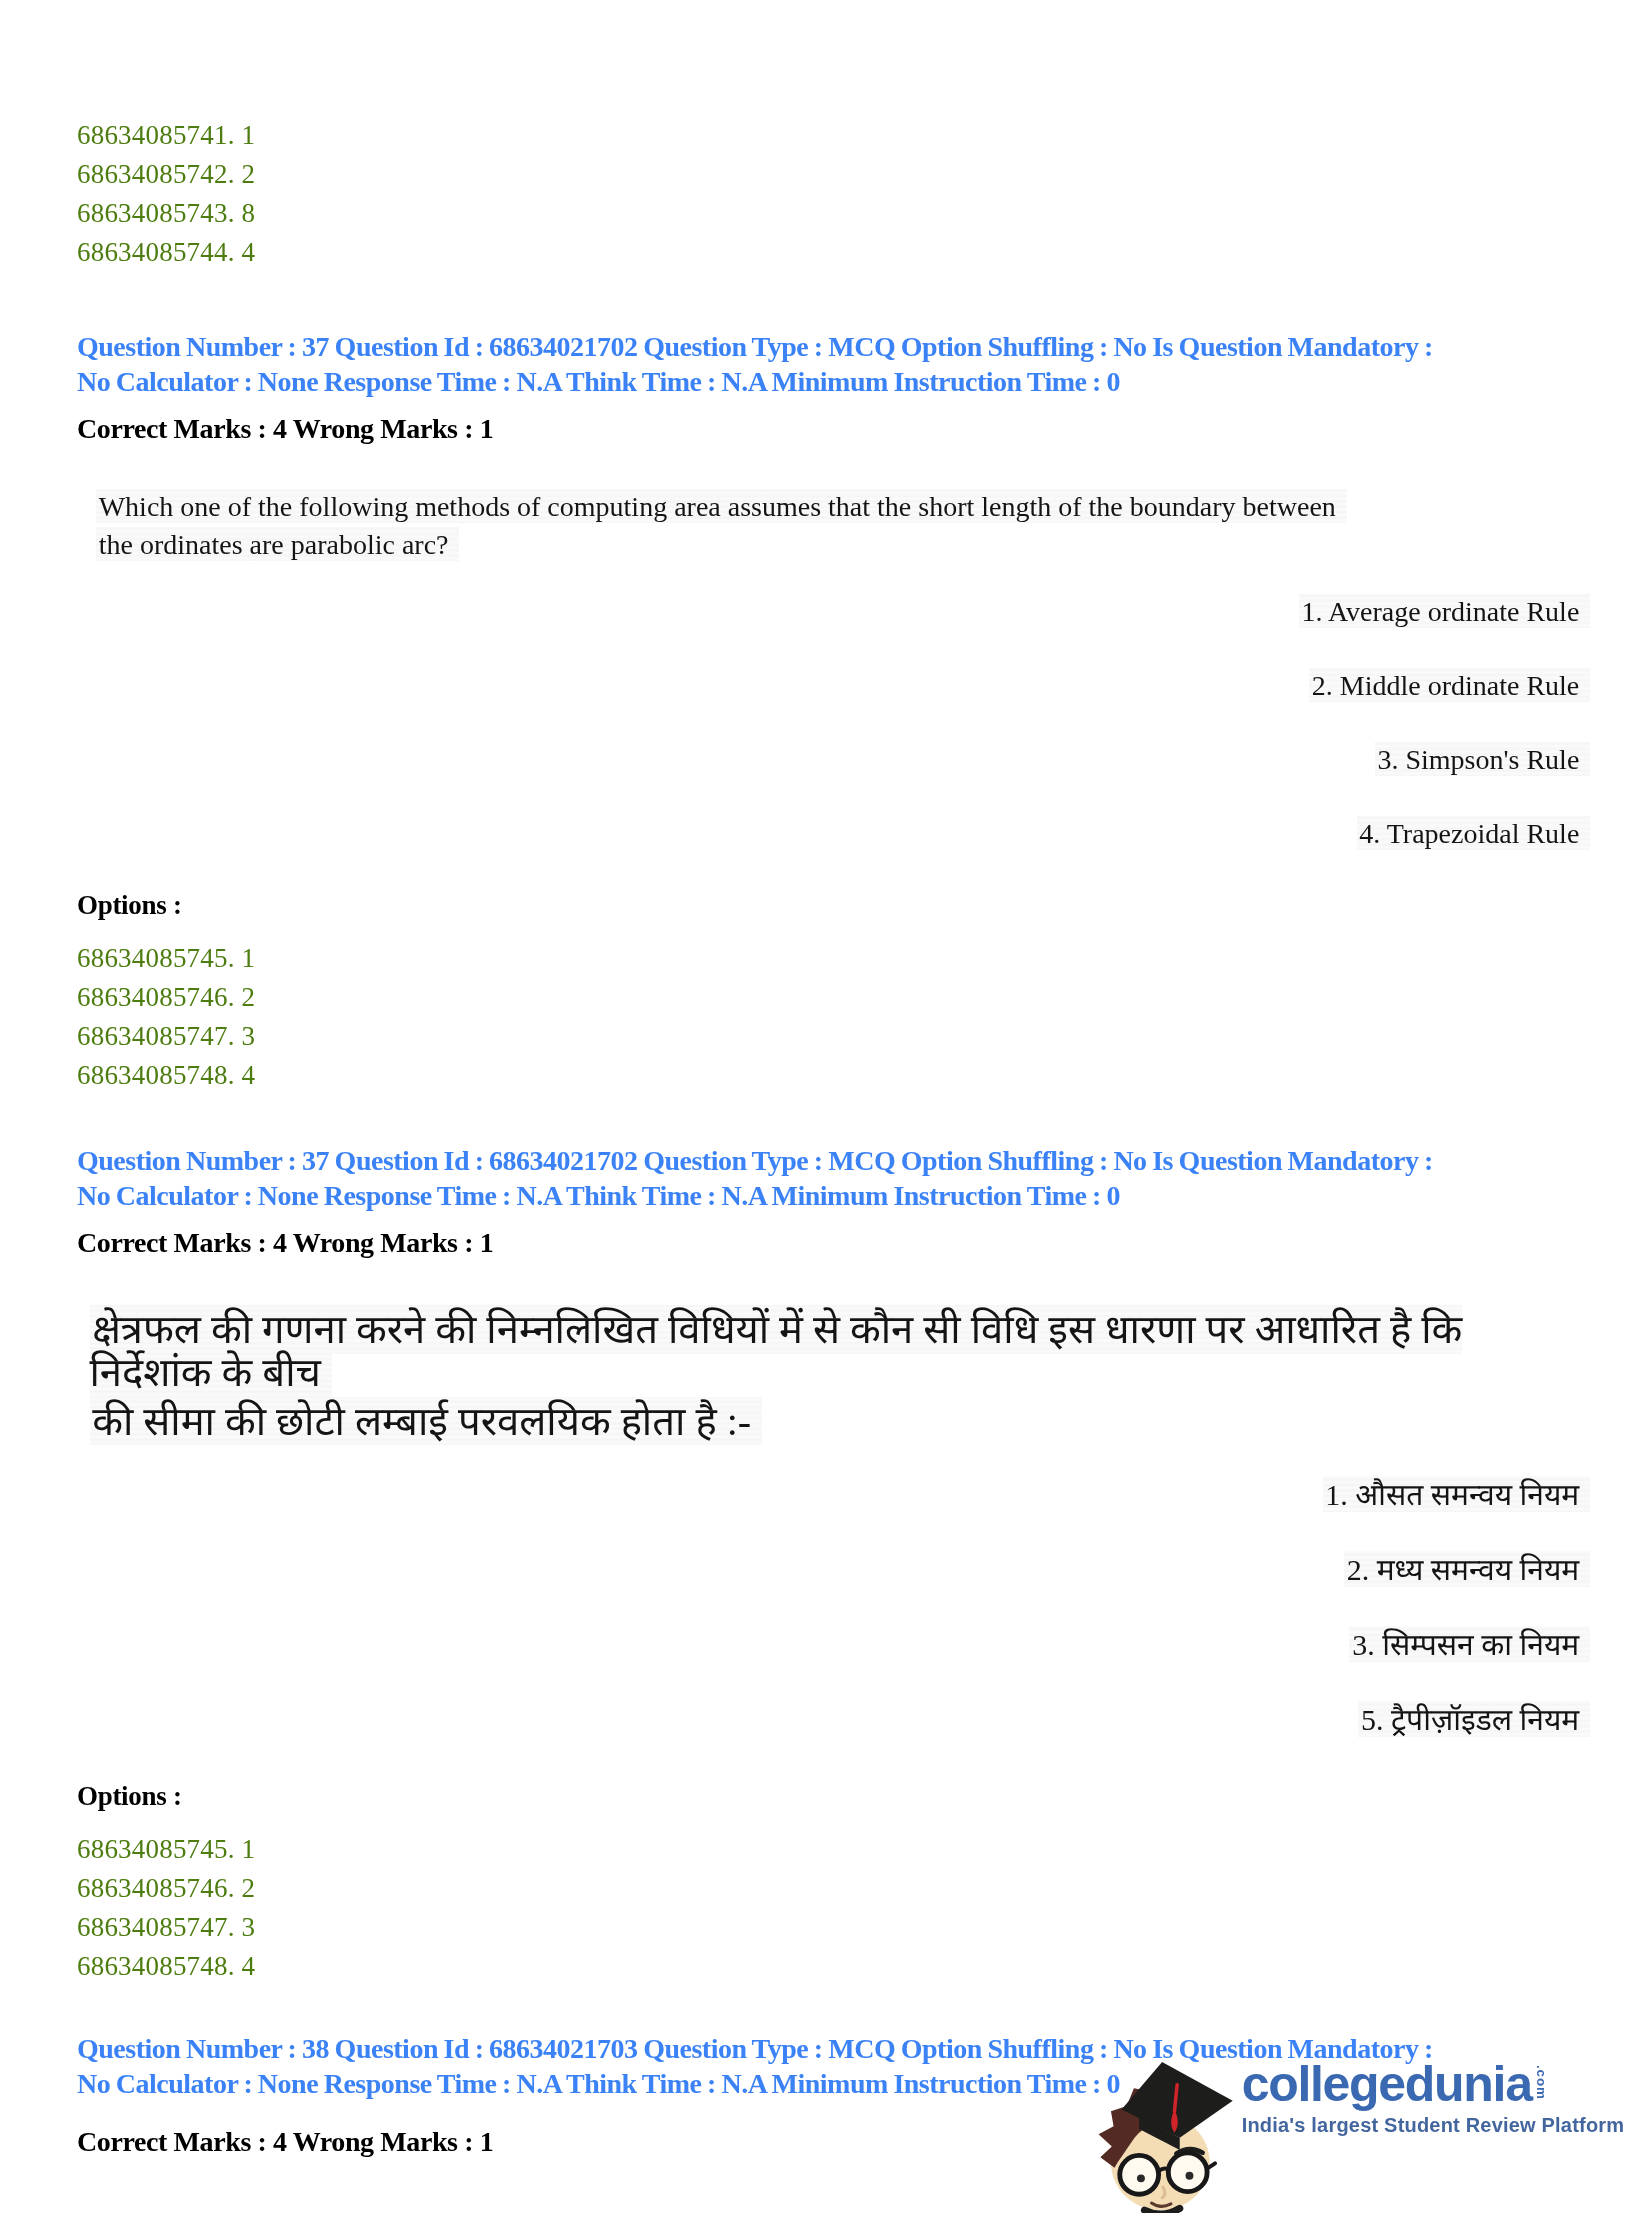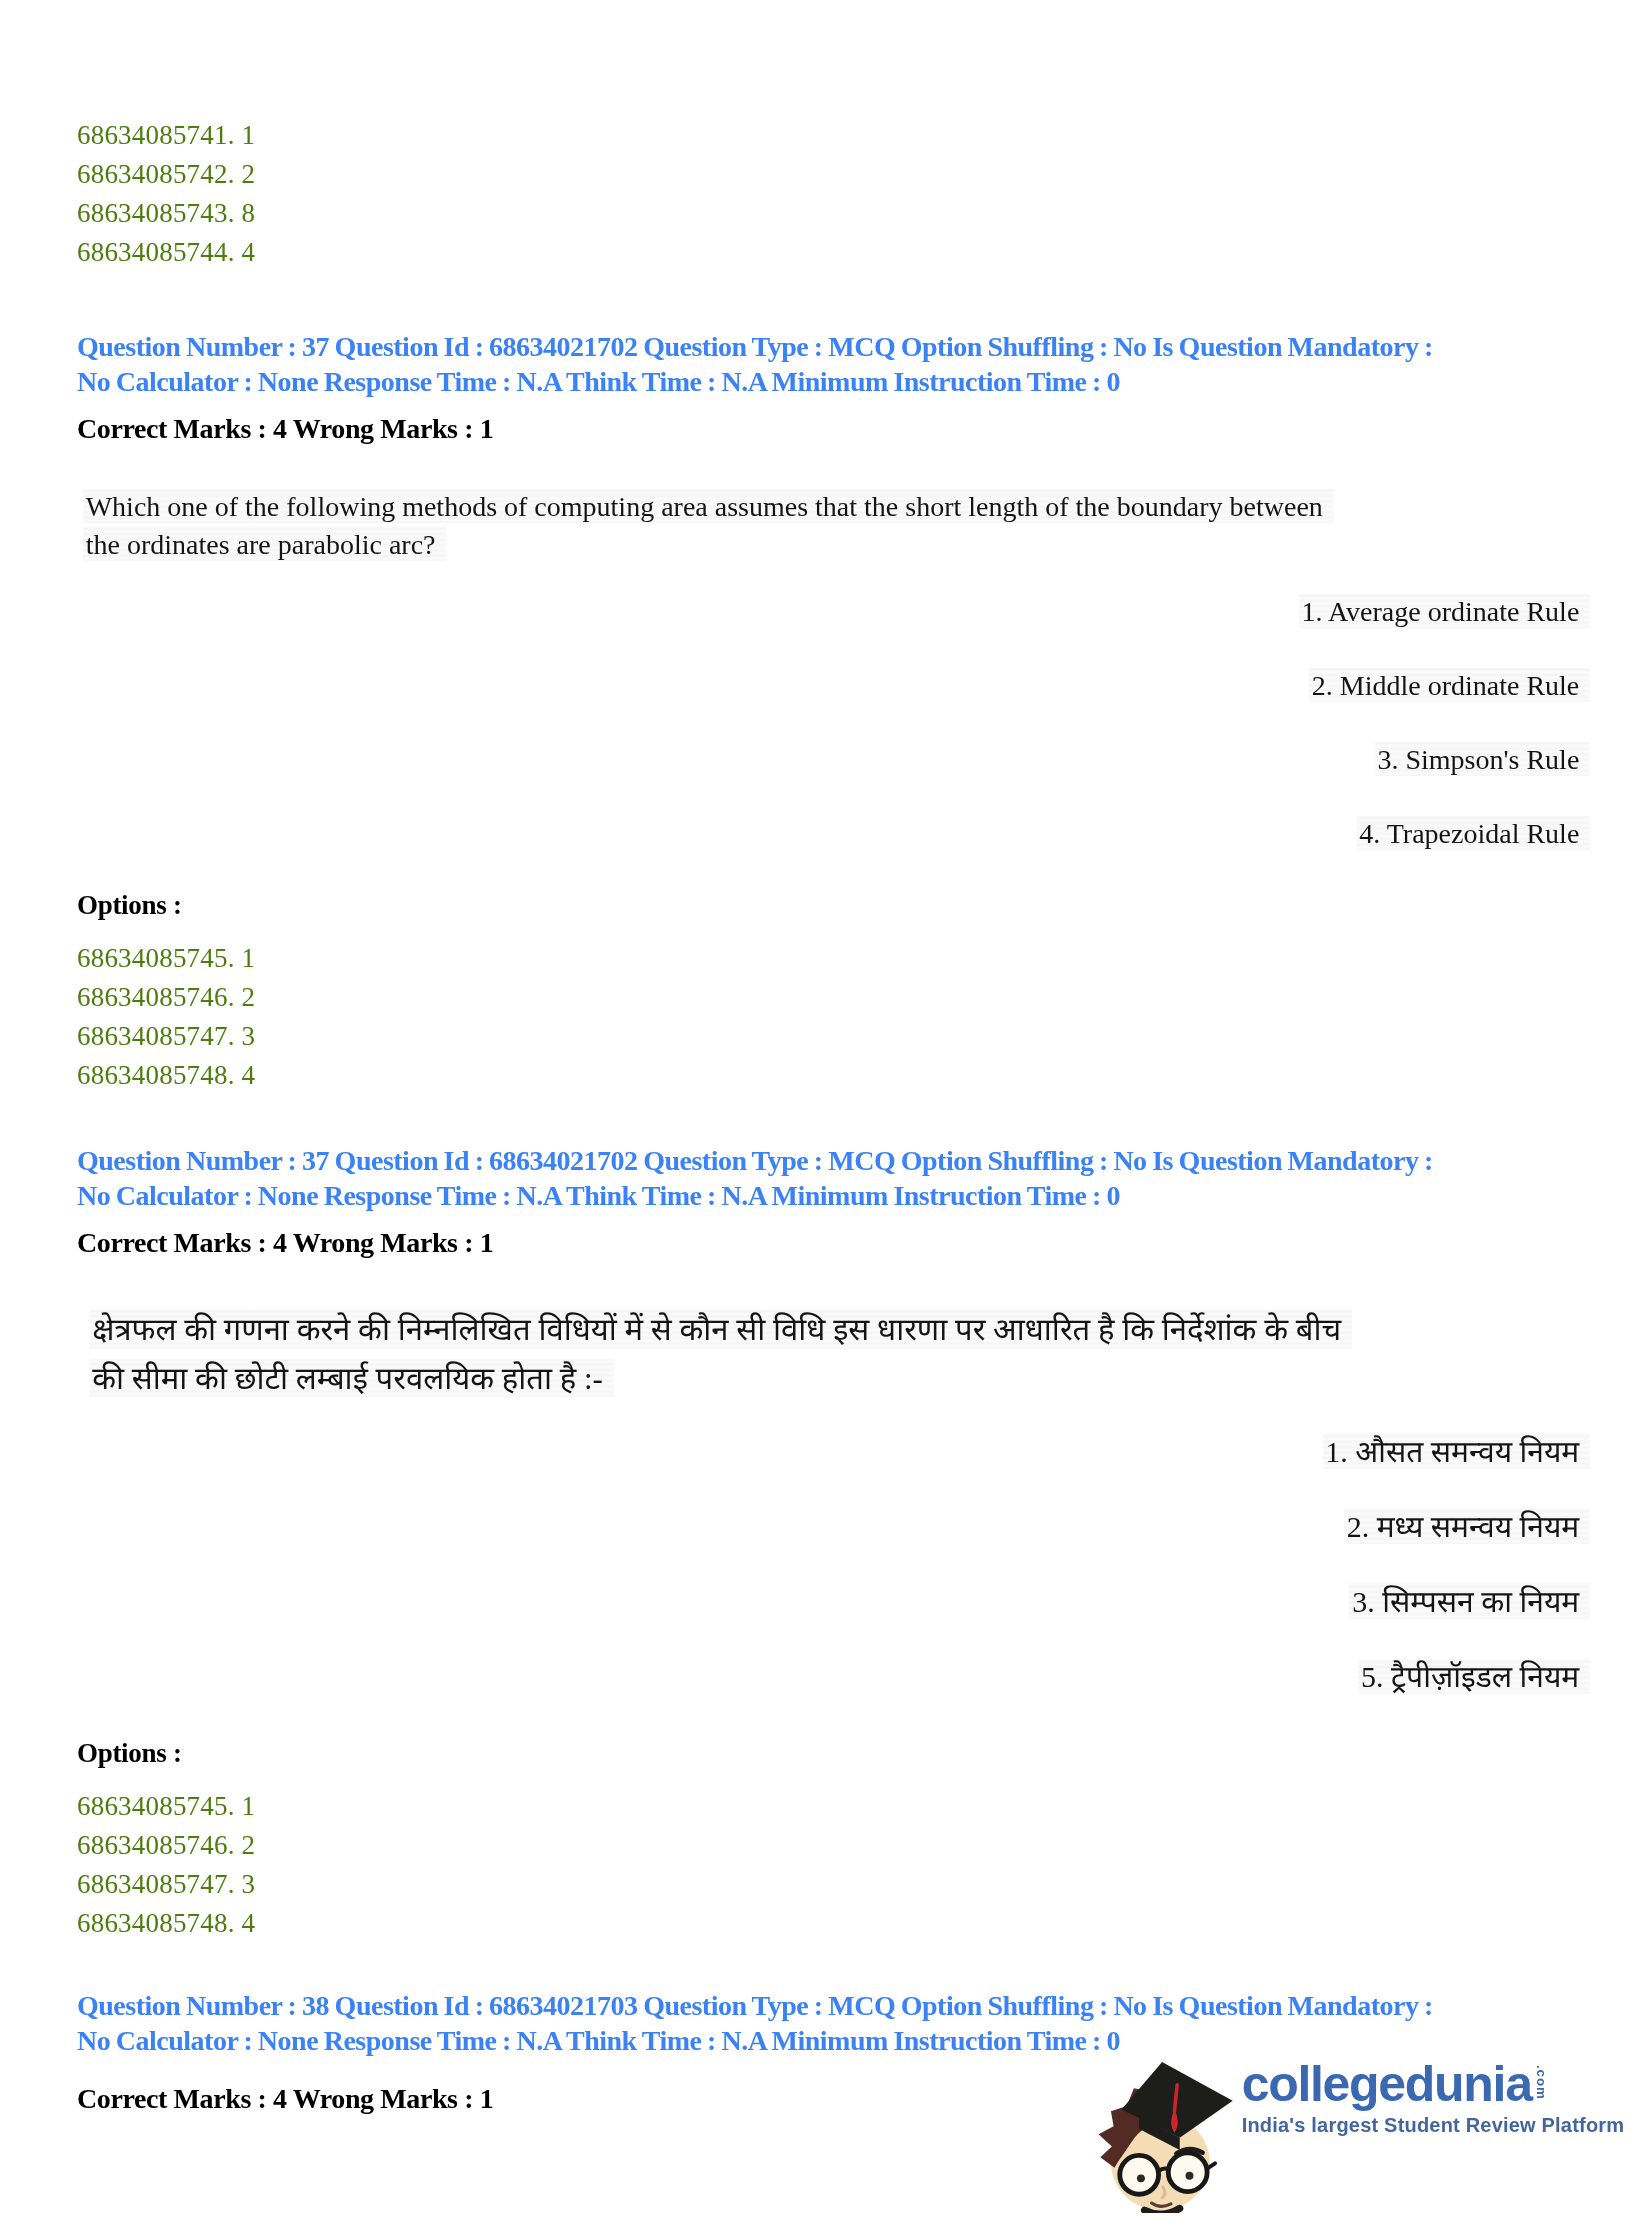--- a/index.html
+++ b/index.html
@@ -28,26 +28,26 @@
     font-size: 28px; line-height: 35px; font-weight: bold; color: #000;
     letter-spacing: -0.4px; margin-top: 11.6px;
   }
   .meta-block.big-gap .marks-line { margin-top: 23px; }
 
   .imgbg {
     background: repeating-linear-gradient(0deg, #f5f5f5 0px, #fbfbfb 2.7px, #f5f5f5 5.4px);
     padding: 1.8px 10.7px 1.8px 2.7px;
   }
 
-  .q-text { margin-top: 43px; margin-left: 6px; }
+  .q-text { margin-top: 43px; margin-left: 19px; }
   .q-line { margin-bottom: 1.8px; }
   .q-line .imgbg { font-size: 28px; line-height: 36px; color: #141414; }
 
   .q-text-hi { margin-top: 48px; margin-left: 12.5px; }
-  .q-text-hi .imgbg { font-size: 31px; line-height: 43px; color: #141414; }
+  .q-text-hi .imgbg { font-size: 40px; line-height: 43px; color: #141414; }
   .q-text-hi .q-line { margin-bottom: 5.4px; }
 
   .choice-list { margin-top: 30px; margin-left: 39px; }
   .choice-item { margin-bottom: 36px; text-align: right; }
   .choice-item .imgbg { font-size: 28px; line-height: 38px; color: #141414; }
   .choice-list.hindi .choice-item { margin-bottom: 32px; }
   .choice-list.hindi .imgbg { font-size: 30px; line-height: 43px; }
 
   .options-label {
     font-size: 27px; line-height: 34px; font-weight: bold; color: #000;

